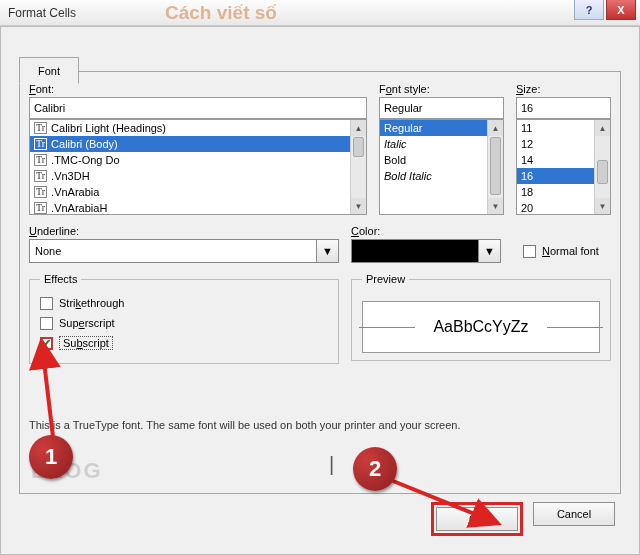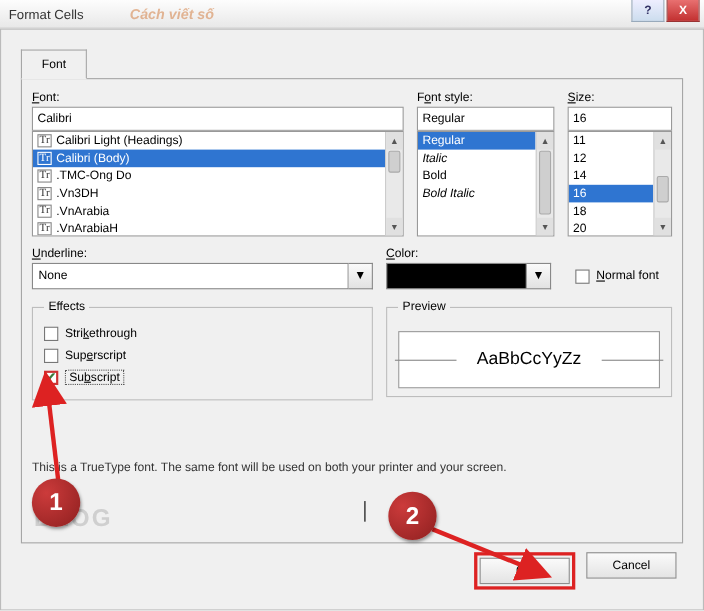--- a/index.html
+++ b/index.html
@@ -16,21 +16,21 @@
   .titlebar {
     height: 26px;
     background: linear-gradient(#fdfdfd, #e8e8e8);
     border-bottom: 1px solid #ccc;
     display: flex;
     align-items: center;
     padding: 0 6px 0 8px;
     position: relative;
   }
   .tb-title { font-size: 12px; color: #333; }
-  .ghost-text { color: #d68a54; font-size: 13px; font-weight: bold; margin-left: 42px; opacity: .6; font-style: italic;}
+  .ghost-text { color: #d68a54; font-size: 19px; font-weight: bold; margin-left: 89px; opacity: .6;}
   .winbtns { position: absolute; right: 4px; top: 0; display:flex; }
   .winbtn {
     width: 30px; height: 20px; margin-left: 2px;
     background: linear-gradient(#f7cfcf,#e99);
     border: 1px solid #a66; border-top: none;
     display:flex; align-items:center; justify-content:center;
     color:#fff; font-weight:bold;
   }
   .winbtn.help { background: linear-gradient(#eef, #cde); border-color:#9ab; color:#336;}
   .winbtn.close { background: linear-gradient(#e87070,#c23030); border-color:#933;}
@@ -41,21 +41,21 @@
     border: 1px solid #bbb;
   }
   .tabstrip {
     position: absolute;
     top: 18px; left: 18px; right: 18px;
     height: 26px;
     z-index: 2;
   }
   .tab {
     position: absolute;
-    top: 0; left: 0;
+    top: 12px; left: 0;
     width: 60px; height: 27px;
     background: #f0f0f0;
     border: 1px solid #a6a6a6;
     border-bottom: 1px solid #f0f0f0;
     display:flex; align-items:center; justify-content:center;
   }
   .tabborder {
     position: absolute;
     top: 44px; left: 18px; right: 18px;
     bottom: 60px;

